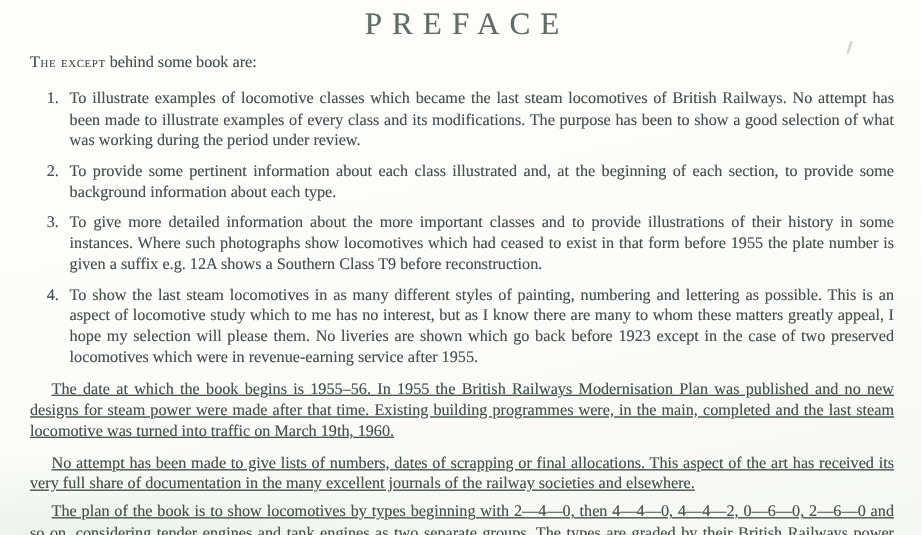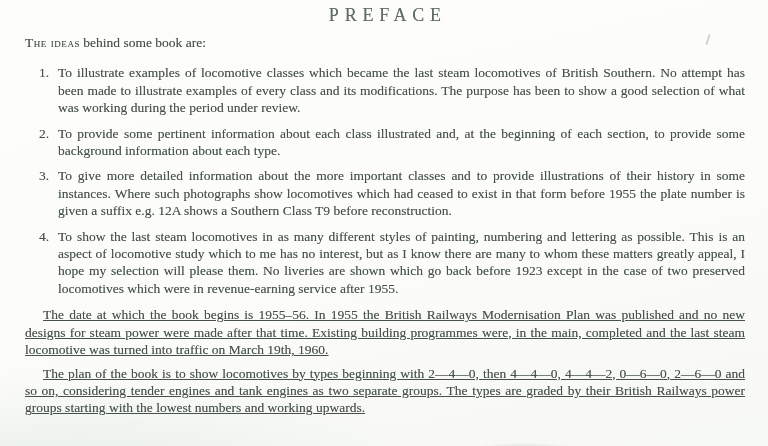--- a/index.html
+++ b/index.html
@@ -20,21 +20,21 @@
   .page {
     position: relative;
     width: 100%;
     height: 100%;
     box-sizing: border-box;
     padding: 0 23px 0 25px;
   }
   .title {
     margin: 5px 0 0 0;
     text-align: center;
-    font-size: 18px;
+    font-size: 26px;
     font-weight: 400;
     letter-spacing: 0.32em;
     text-indent: 0.32em; 
     color: #616c66;
     text-shadow: 0 0 0.6px rgba(97,108,102,0.5);
   }
   .body-text {
     font-size: 13.5px;
     line-height: 17.4px;
     text-shadow: 0 0 0.5px rgba(70,81,75,0.45);
@@ -97,42 +97,43 @@
     background: radial-gradient(ellipse at center, rgba(140,145,140,0.35), rgba(140,145,140,0) 70%);
   }
 </style>
 </head>
 <body>
 
 <div class="page">
 
   <h1 class="title">PREFACE</h1>
 
-  <p class="intro body-text"><span class="smallcaps">The ideas</span><span> behind some book are:</span></p>
+  <p class="intro body-text"><span class="smallcaps">The except</span><span> behind some book are:</span></p>
 
   <ol class="items body-text">
     <li>
       <span class="num">1.</span>
-      <span class="item-text">To illustrate examples of locomotive classes which became the last steam locomotives of British Southern. No attempt has been made to illustrate examples of every class and its modifications. The purpose has been to show a good selection of what was working during the period under review.</span>
+      <span class="item-text">To illustrate examples of locomotive classes which became the last steam locomotives of British Railways. No attempt has been made to illustrate examples of every class and its modifications. The purpose has been to show a good selection of what was working during the period under review.</span>
     </li>
     <li>
       <span class="num">2.</span>
       <span class="item-text">To provide some pertinent information about each class illustrated and, at the beginning of each section, to provide some background information about each type.</span>
     </li>
     <li>
       <span class="num">3.</span>
       <span class="item-text">To give more detailed information about the more important classes and to provide illustrations of their history in some instances. Where such photographs show locomotives which had ceased to exist in that form before 1955 the plate number is given a suffix e.g. 12A shows a Southern Class T9 before reconstruction.</span>
     </li>
     <li>
       <span class="num">4.</span>
       <span class="item-text">To show the last steam locomotives in as many different styles of painting, numbering and lettering as possible. This is an aspect of locomotive study which to me has no interest, but as I know there are many to whom these matters greatly appeal, I hope my selection will please them. No liveries are shown which go back before 1923 except in the case of two preserved locomotives which were in revenue-earning service after 1955.</span>
     </li>
   </ol>
 
   <p class="para body-text">The date at which the book begins is 1955–56. In 1955 the British Railways Modernisation Plan was published and no new designs for steam power were made after that time. Existing building programmes were, in the main, completed and the last steam locomotive was turned into traffic on March 19th, 1960.</p>
 
+  <p class="para body-text">No attempt has been made to give lists of numbers, dates of scrapping or final allocations. This aspect of the art has received its very full share of documentation in the many excellent journals of the railway societies and elsewhere.</p>
 
   <p class="para body-text">The plan of the book is to show locomotives by types beginning with 2—4—0, then 4—4—0, 4—4—2, 0—6—0, 2—6—0 and so on, considering tender engines and tank engines as two separate groups. The types are graded by their British Railways power groups starting with the lowest numbers and working upwards.</p>
 
   <div class="pencil-mark"></div>
   <div class="smudge"></div>
 
 </div>
 
 </body></html>

